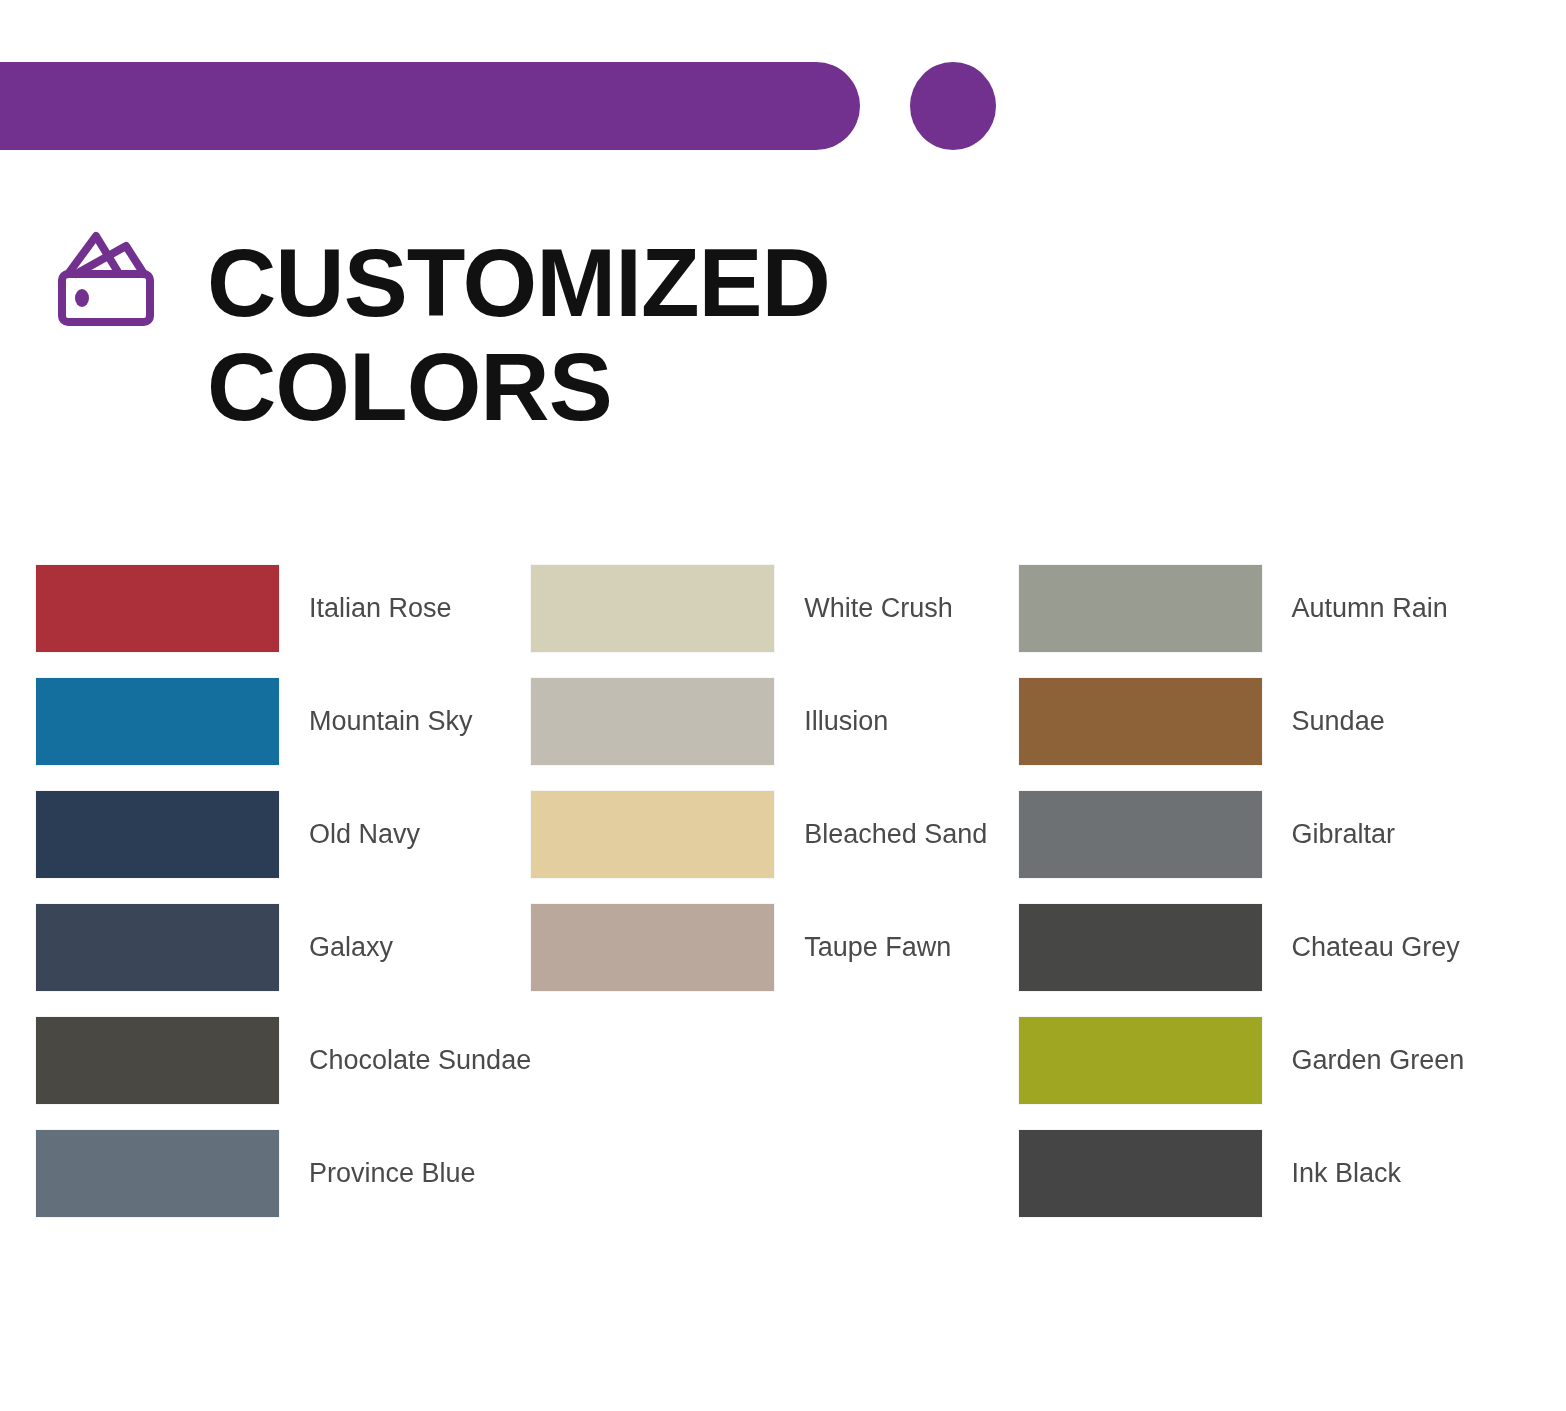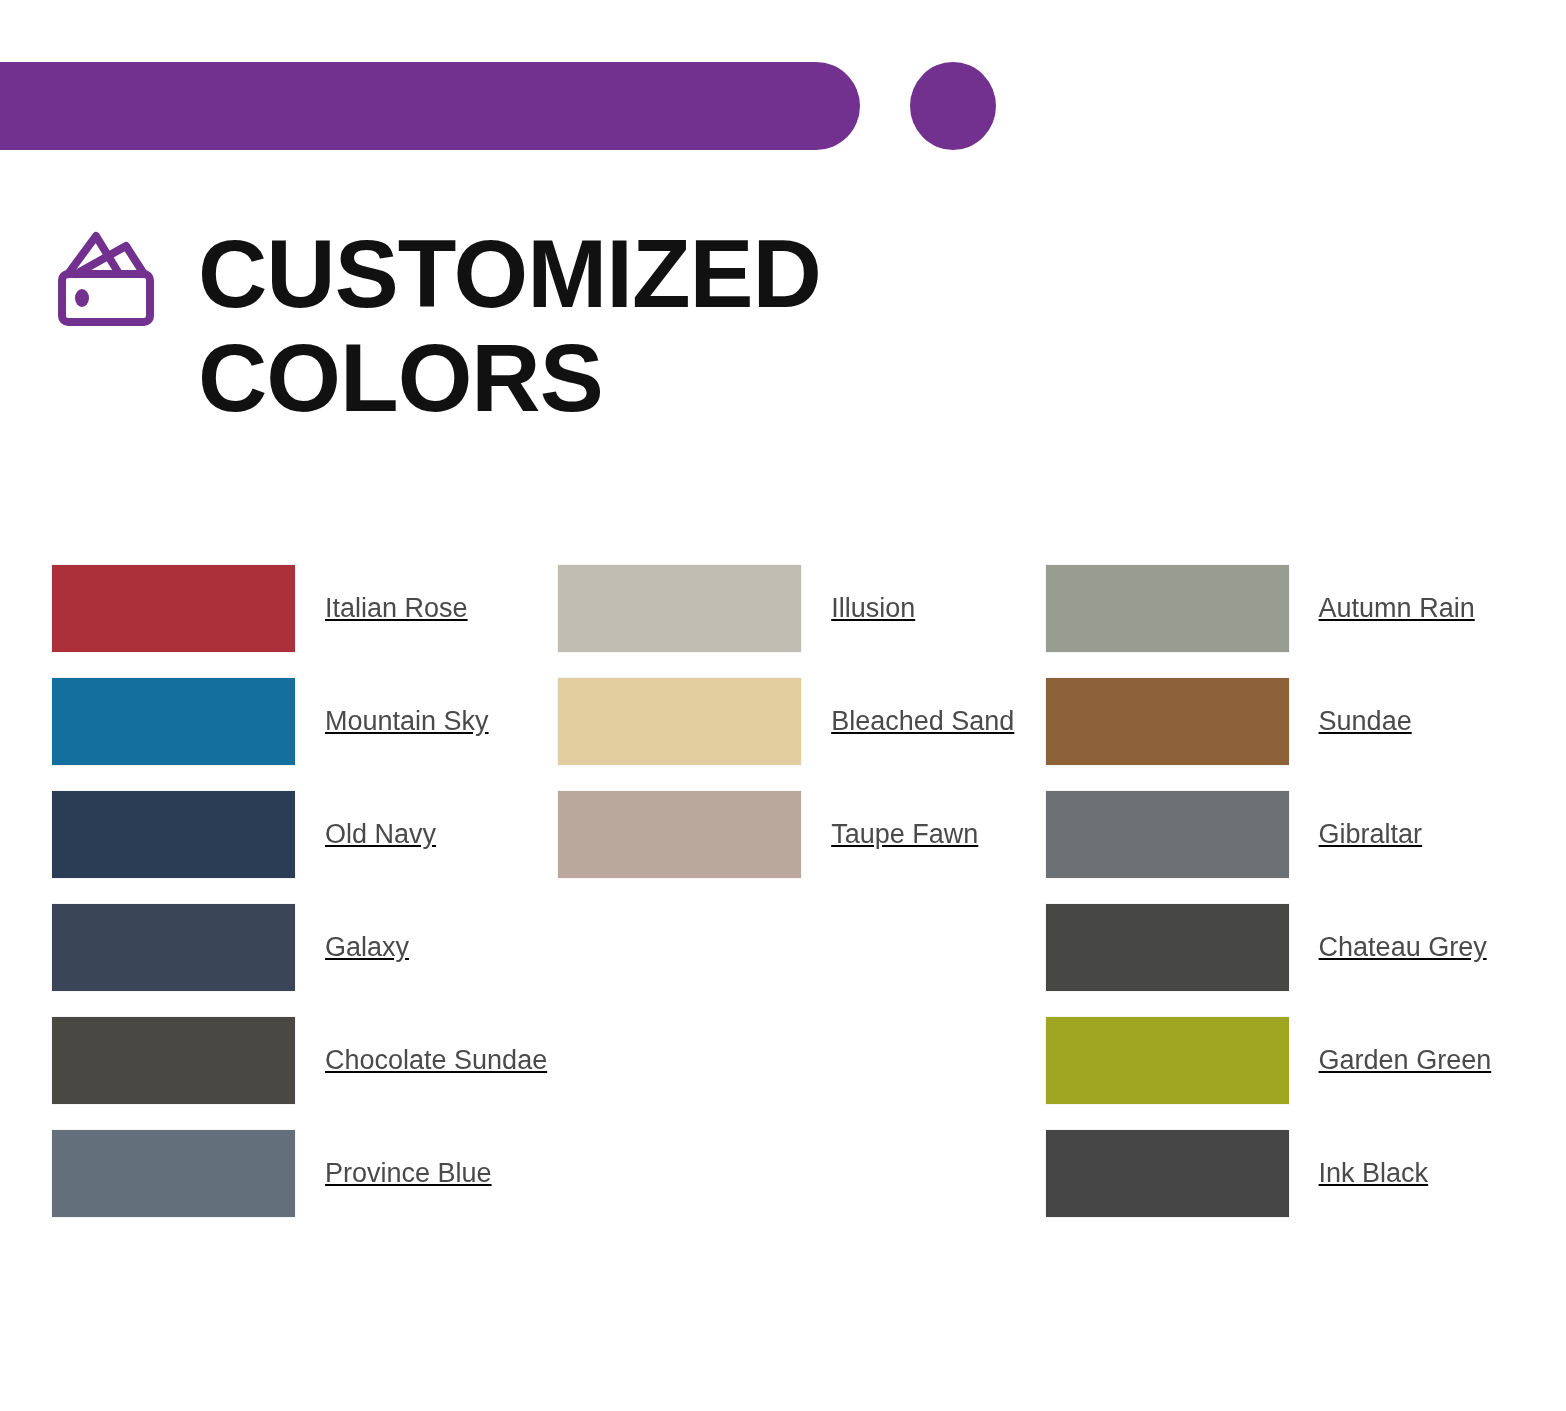--- a/index.html
+++ b/index.html
@@ -51,41 +51,40 @@
     align-items: flex-start;
   }
   .title-icon {
     width: 108px;
     height: 98px;
     flex: 0 0 auto;
     margin-top: 8px;
   }
   .title-icon svg { display: block; }
   .page-title {
-    margin: 0;
+    margin: 9px;
     padding: 0 0 0 38px;
     font-family: "Liberation Sans", sans-serif;
     font-weight: bold;
     font-size: 96px;
     line-height: 1.08;
     letter-spacing: -1px;
     color: #111111;
     max-width: 760px;
     text-transform: uppercase;
   }
 
   
   .swatch-grid {
     position: absolute;
     top: 552px;
-    left: 52px;
+    left: 36px;
     width: 1470px;
     display: flex;
-    gap: 11px;
-    text-decoration: underline;
+    gap: 0px;
   }
   .swatch-column {
     width: 508px;
     display: flex;
     flex-direction: column;
   }
   .swatch-row {
     height: 113px;
     display: flex;
     align-items: center;
@@ -150,20 +149,24 @@
       <div class="swatch-label">Chocolate Sundae</div>
     </div>
     <div class="swatch-row">
       <div class="swatch-chip" style="background: rgb(99, 112, 124);"></div>
       <div class="swatch-label">Province Blue</div>
     </div>
   </div>
 
   <div class="swatch-column">
     <div class="swatch-row">
+      <div class="swatch-chip" style="background: rgb(213, 209, 184);"></div>
+      <div class="swatch-label">White Crush</div>
+    </div>
+    <div class="swatch-row">
       <div class="swatch-chip" style="background: rgb(194, 189, 178);"></div>
       <div class="swatch-label">Illusion</div>
     </div>
     <div class="swatch-row">
       <div class="swatch-chip" style="background: rgb(227, 206, 159);"></div>
       <div class="swatch-label">Bleached Sand</div>
     </div>
     <div class="swatch-row">
       <div class="swatch-chip" style="background: rgb(185, 168, 155);"></div>
       <div class="swatch-label">Taupe Fawn</div>

